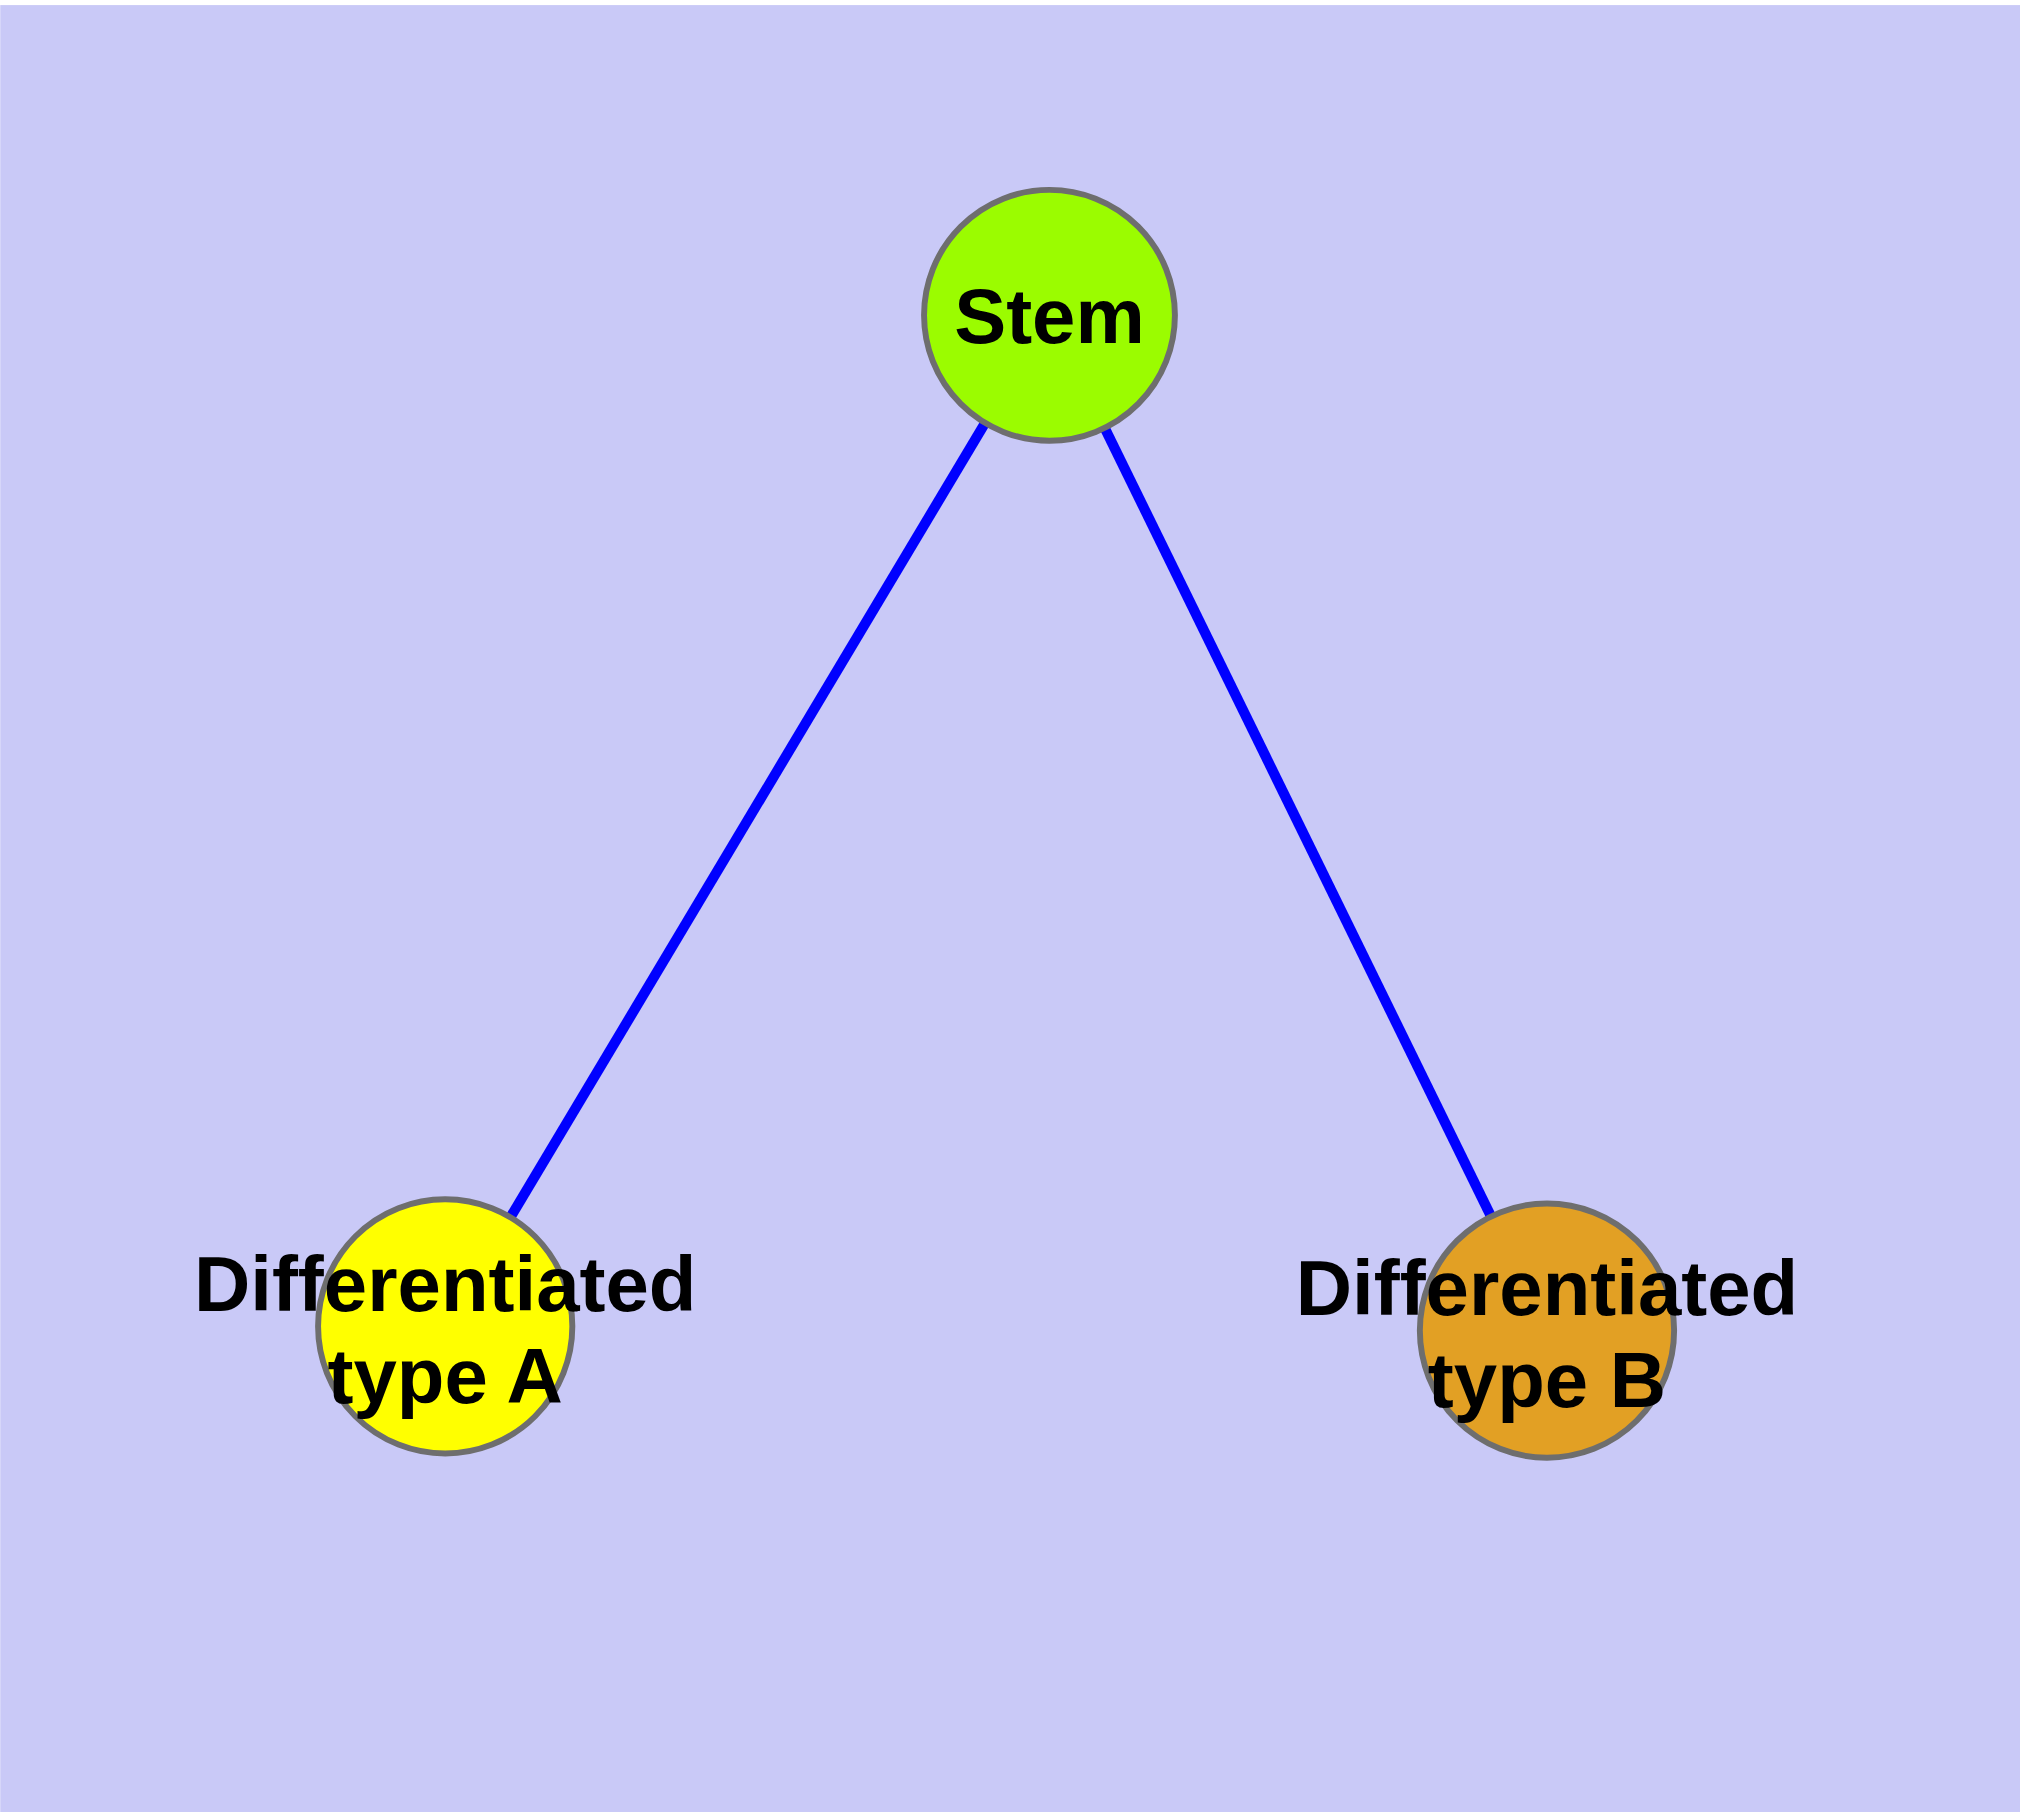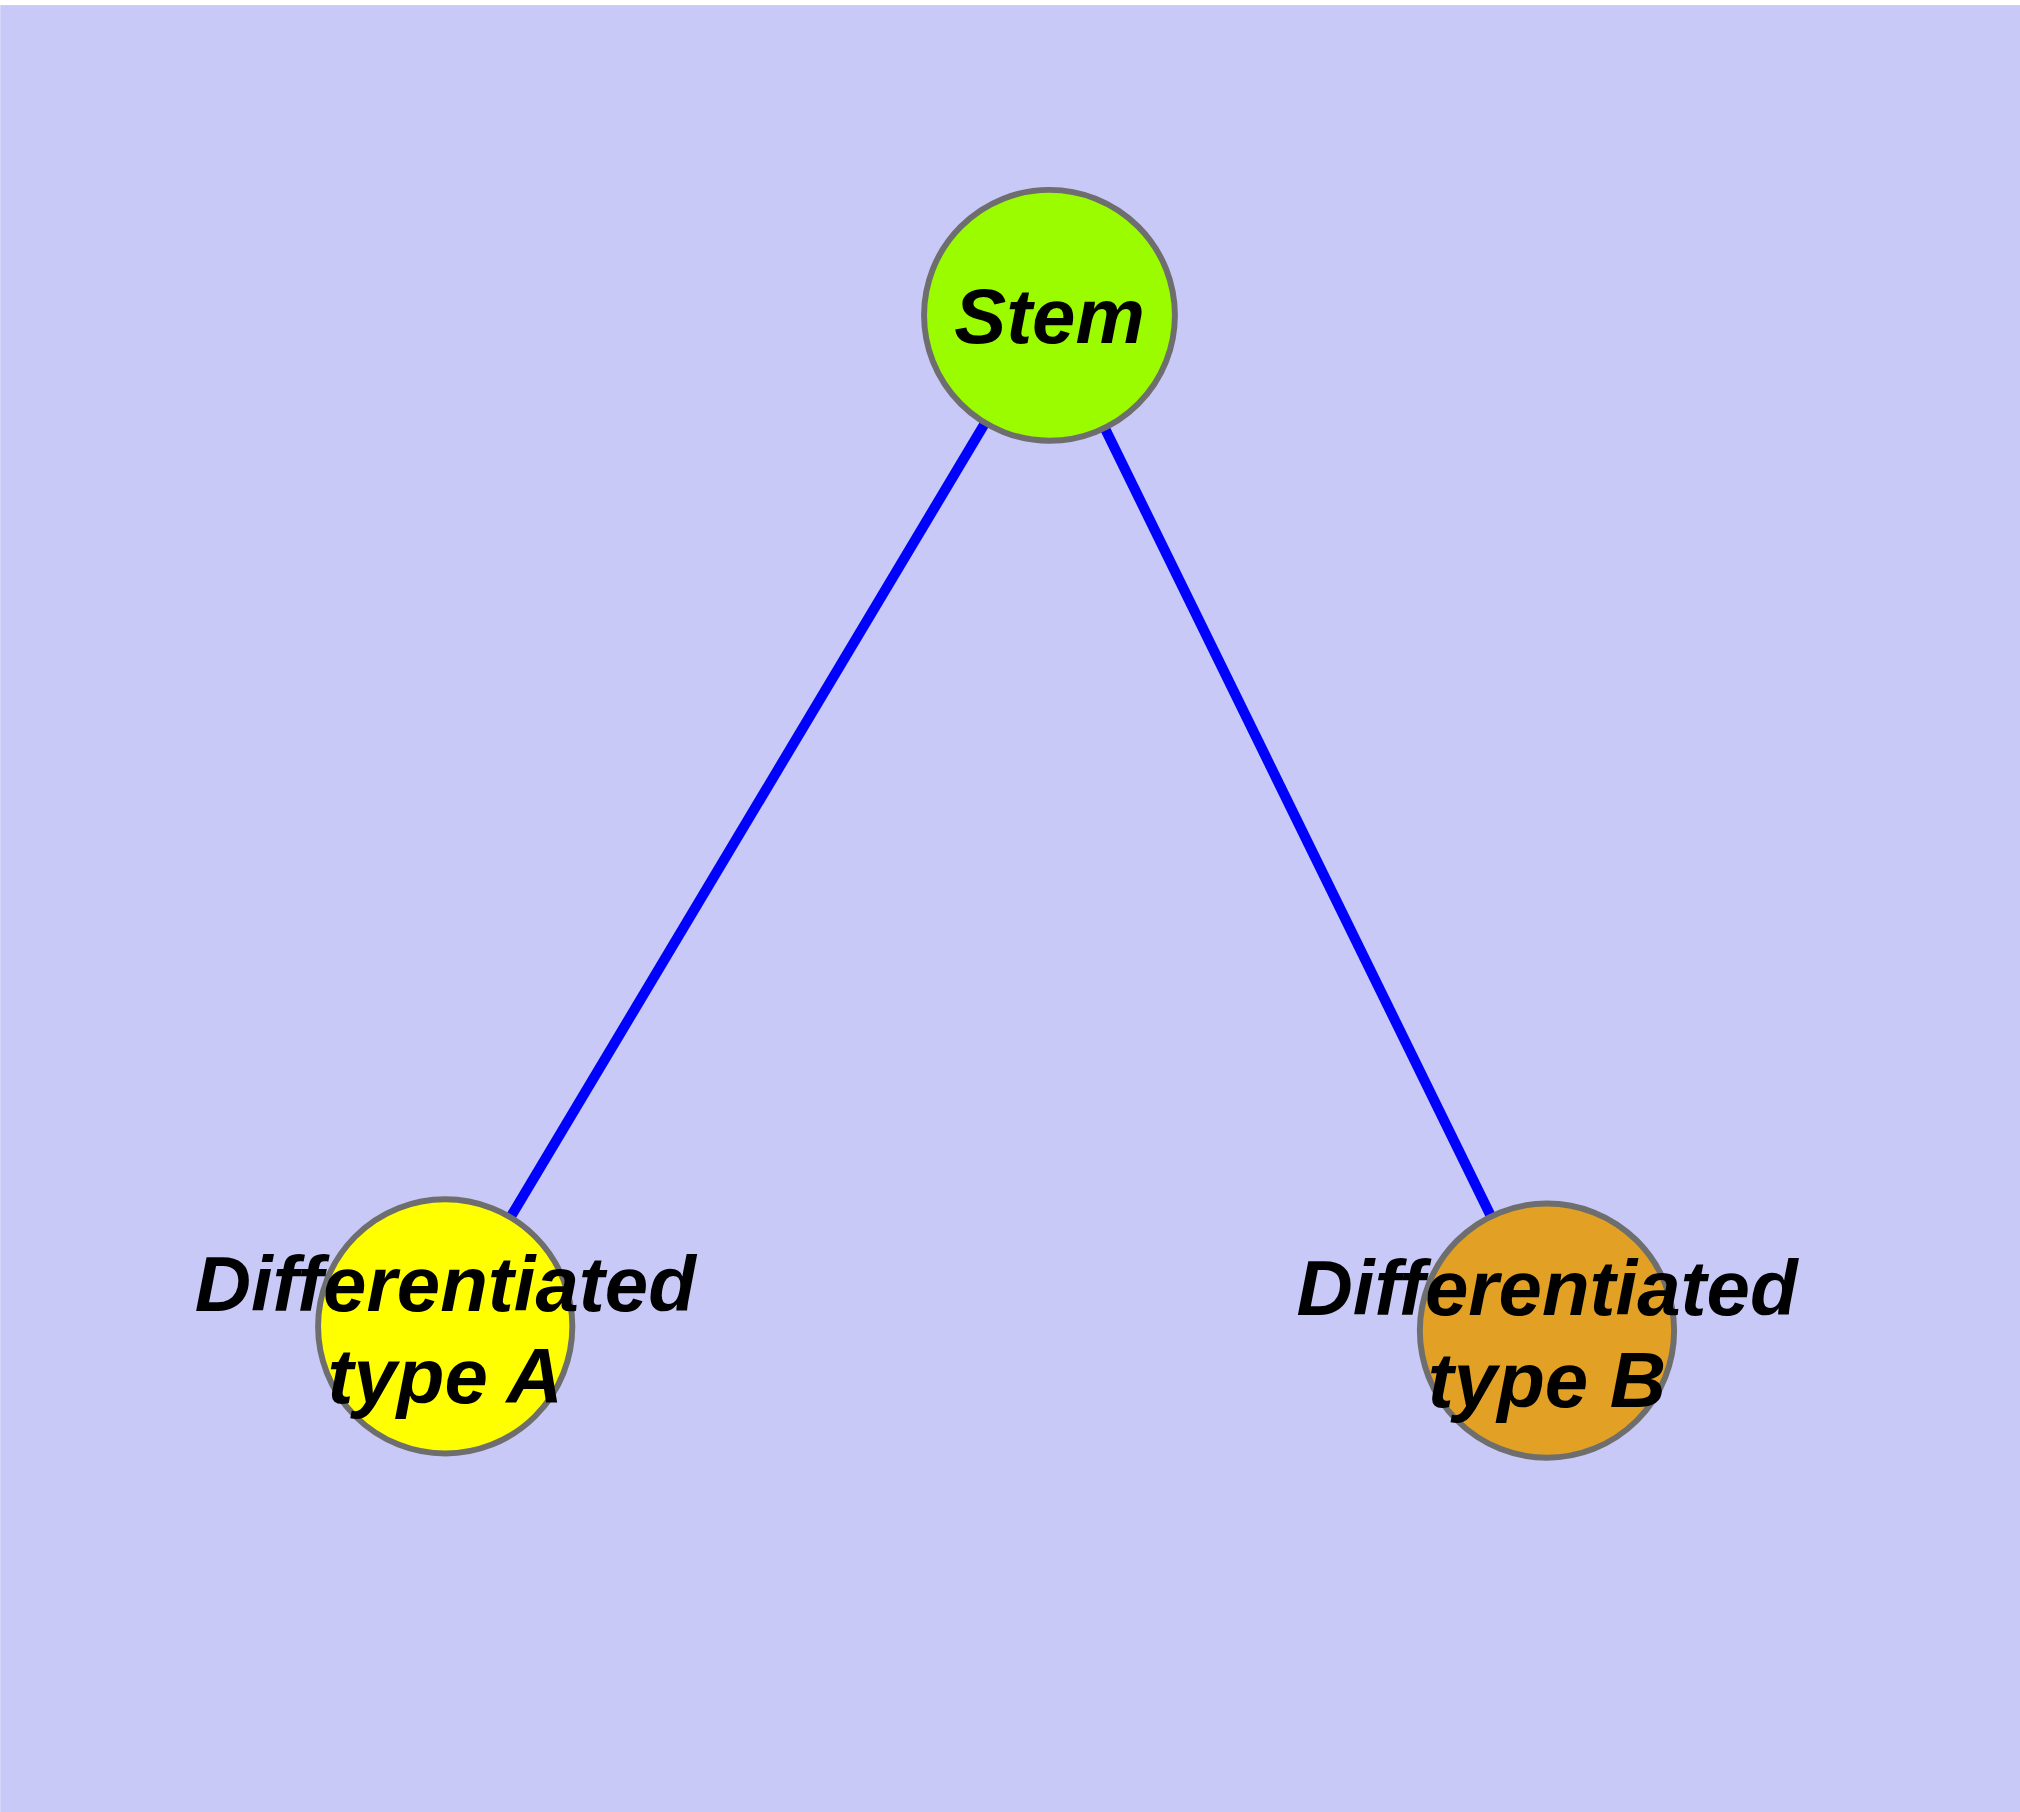--- a/index.html
+++ b/index.html
@@ -7,21 +7,20 @@
     padding: 0;
     background: #ffffff;
     font-family: "Liberation Sans", sans-serif;
   }
   .stage {
     position: relative;
     width: 2021px;
     height: 1812px;
     background: #ffffff;
     overflow: hidden;
-    font-style: italic;
   }
   .diagram-svg {
     position: absolute;
     left: 0;
     top: 0;
     width: 2021px;
     height: 1812px;
     display: block;
   }
   .edge {

